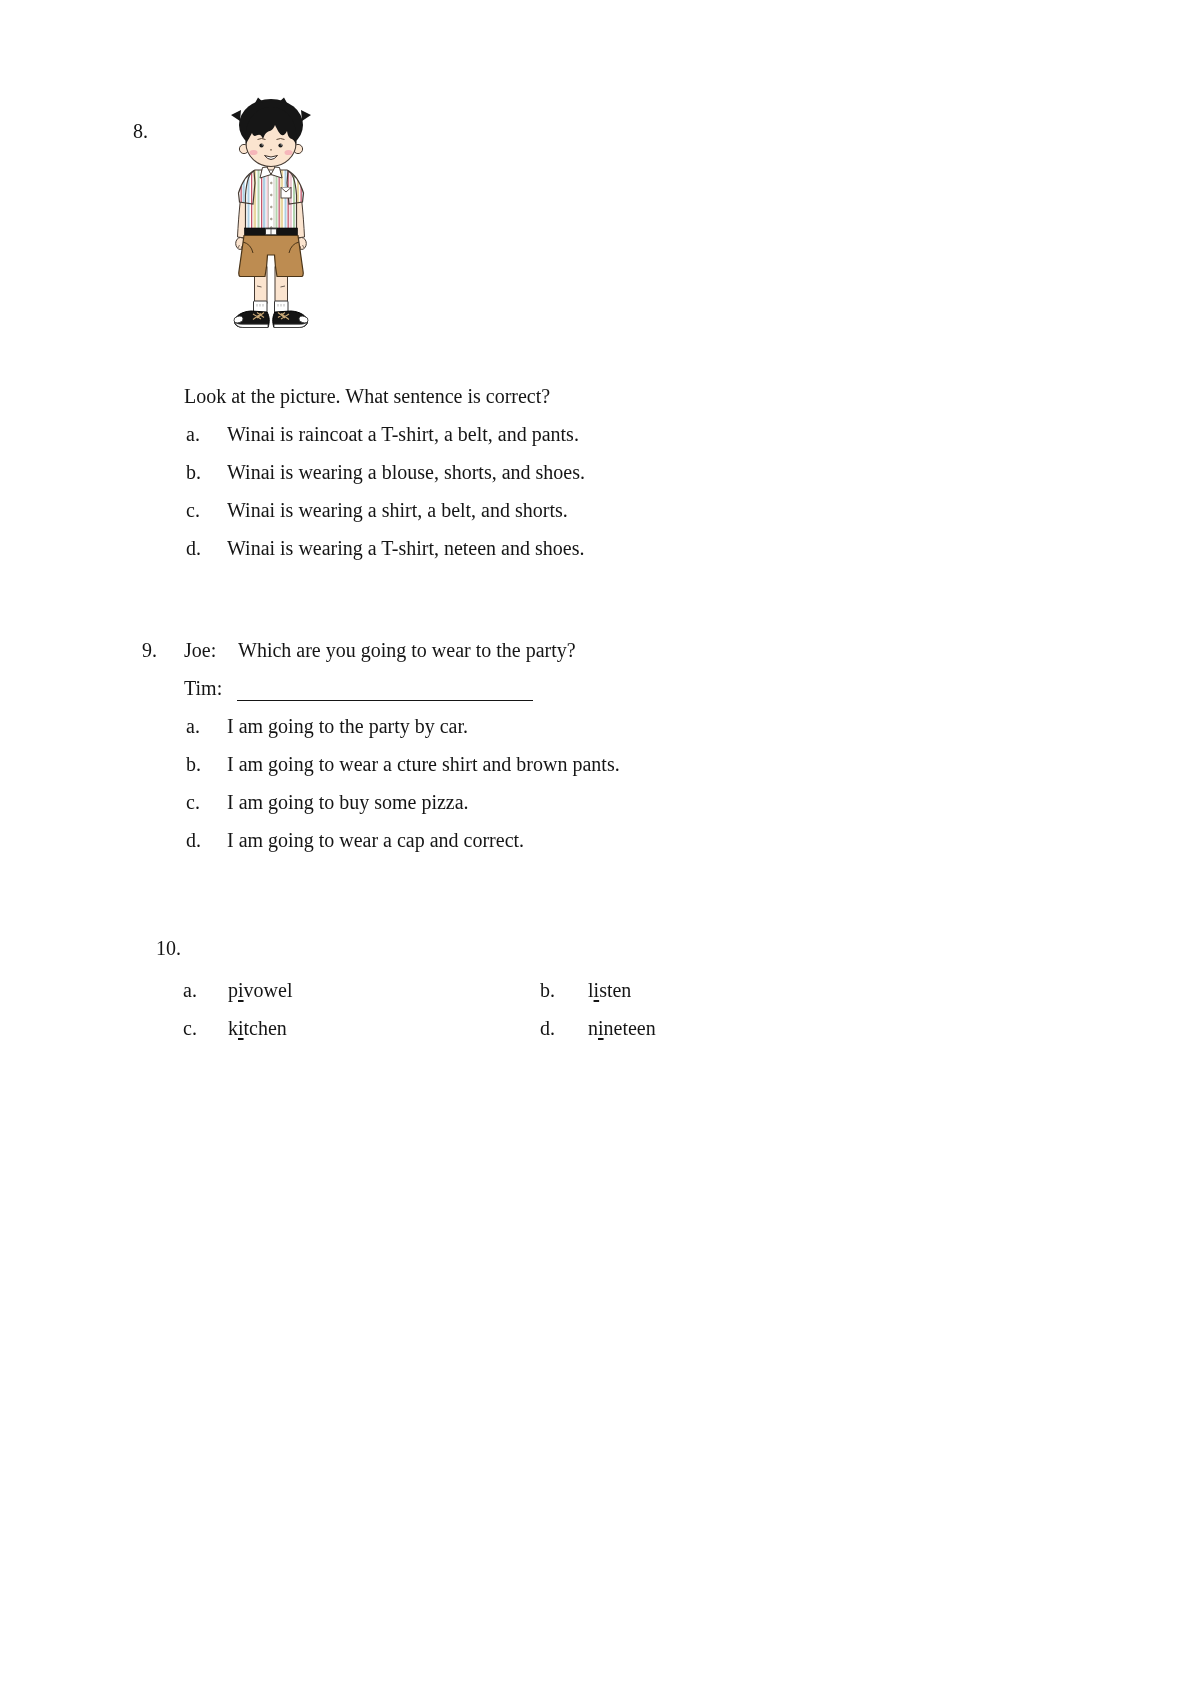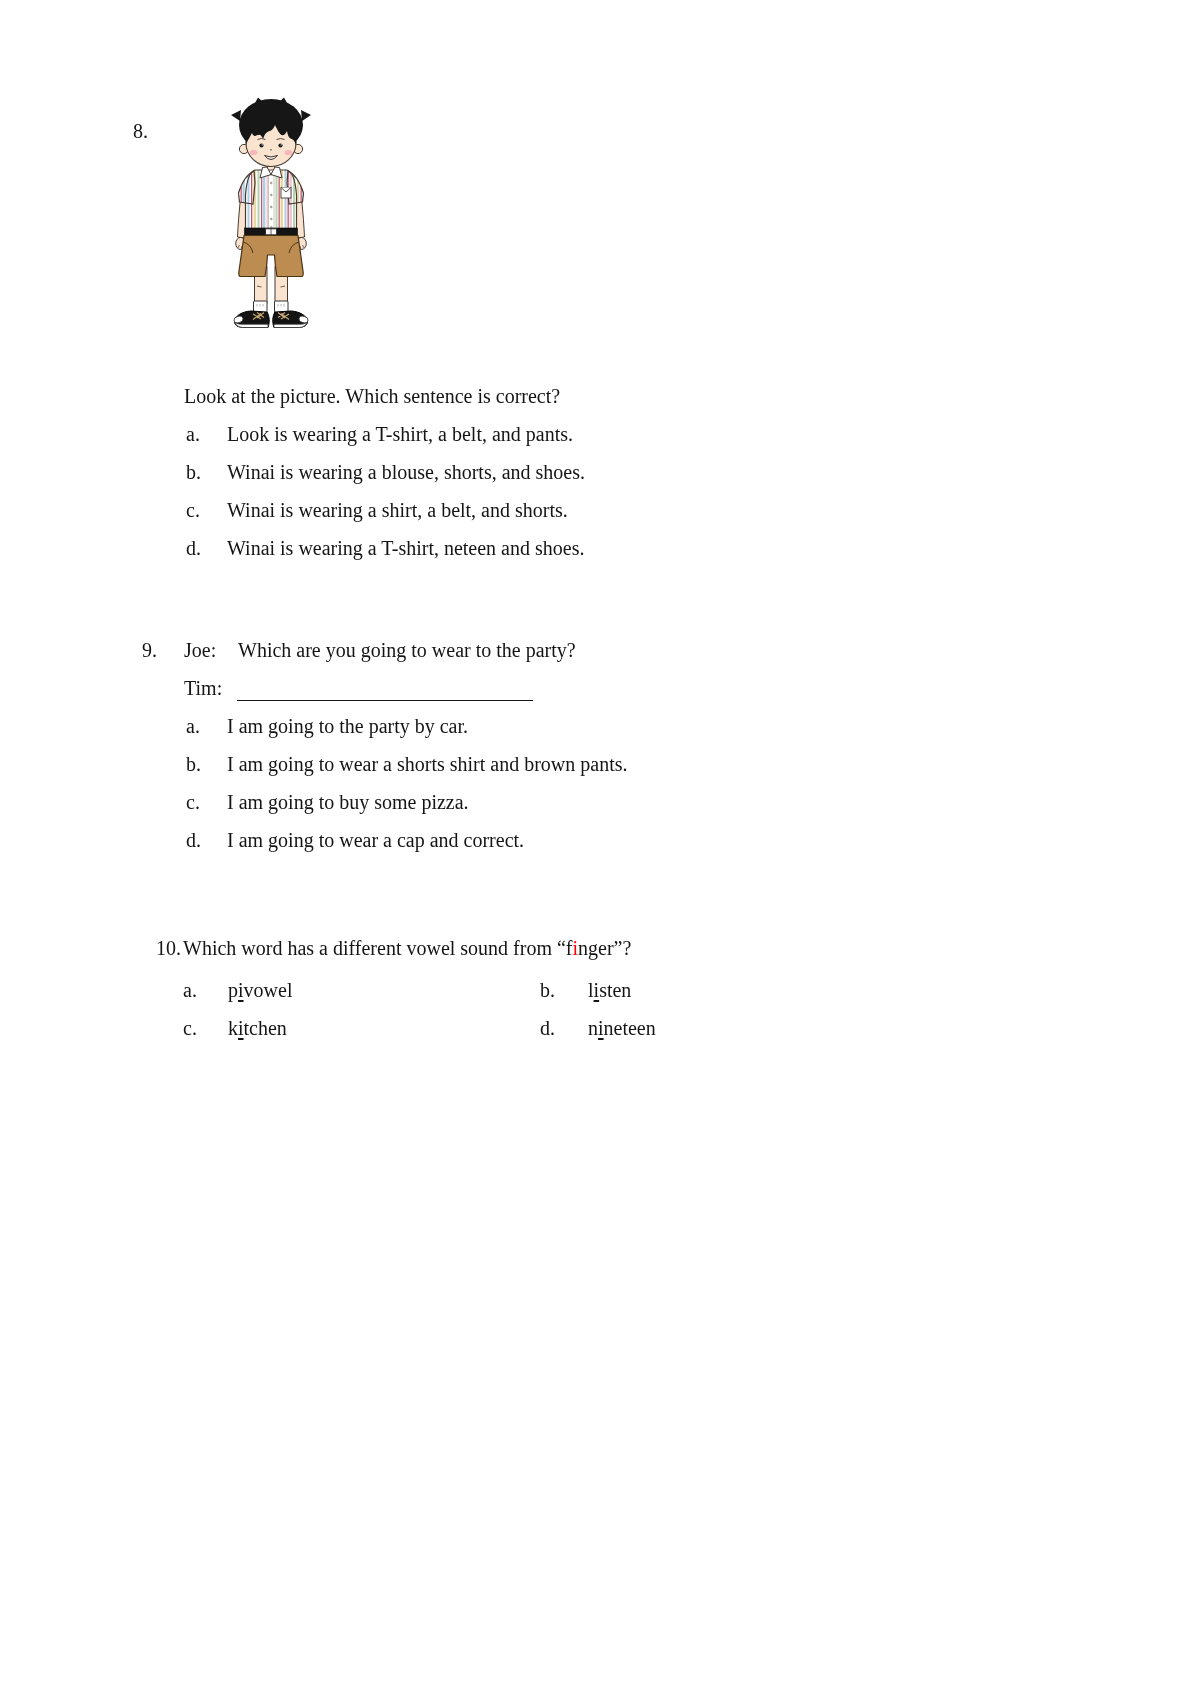--- a/index.html
+++ b/index.html
@@ -142,24 +142,24 @@
     <path d="M 54,90.5 L 59,95 L 64,90.5" fill="#ffffff" stroke="#463b33" stroke-width="0.9"></path>
 
     <rect x="17.5" y="131" width="53" height="7.5" fill="#141414" stroke="#000000" stroke-width="0.6"></rect>
     <rect x="38.5" y="131.8" width="11" height="6" fill="#fafafa" stroke="#333333" stroke-width="1"></rect>
     <path d="M 44,131.8 V 137.8" stroke="#333333" stroke-width="0.8"></path>
 
     <path d="M 17,138.5 L 71,138.5 L 76,174 C 76.5,177 76,179 75,179.5 L 50,179.5 C 48.6,172 47.8,165 47.5,158 L 40.5,158 C 40.2,165 39.4,172 38,179.5 L 13,179.5 C 12,179 11.5,177 12,174 Z" fill="#bd8c51" stroke="#4a3418" stroke-width="1.2"></path>
     <path d="M 16,145 Q 24,147 26,156 M 72,145 Q 64,147 62,156" fill="none" stroke="#4a3418" stroke-width="1"></path>
   </svg>
 
-  <span class="t" style="left:184px;top:386px">Look at the picture. Which sentence is correct?</span>
+  <span class="t" style="left:184px;top:386px">Look at the picture. What sentence is correct?</span>
 
   <span class="t" style="left:186px;top:424px">a.</span>
-  <span class="t" style="left:227px;top:424px">Look is wearing a T-shirt, a belt, and pants.</span>
+  <span class="t" style="left:227px;top:424px">Winai is raincoat a T-shirt, a belt, and pants.</span>
 
   <span class="t" style="left:186px;top:462px">b.</span>
   <span class="t" style="left:227px;top:462px">Winai is wearing a blouse, shorts, and shoes.</span>
 
   <span class="t" style="left:186px;top:500px">c.</span>
   <span class="t" style="left:227px;top:500px">Winai is wearing a shirt, a belt, and shorts.</span>
 
   <span class="t" style="left:186px;top:538px">d.</span>
   <span class="t" style="left:227px;top:538px">Winai is wearing a T-shirt, neteen and shoes.</span>
 
@@ -167,30 +167,29 @@
   <span class="t" style="left:184px;top:640px">Joe:</span>
   <span class="t" style="left:238px;top:640px">Which are you going to wear to the party?</span>
 
   <span class="t" style="left:184px;top:678px">Tim:</span>
   <div class="blank" style="left:237px;top:700px;width:296px"></div>
 
   <span class="t" style="left:186px;top:716px">a.</span>
   <span class="t" style="left:227px;top:716px">I am going to the party by car.</span>
 
   <span class="t" style="left:186px;top:754px">b.</span>
-  <span class="t" style="left:227px;top:754px">I am going to wear a shorts shirt and brown pants.</span>
+  <span class="t" style="left:227px;top:754px">I am going to wear a cture shirt and brown pants.</span>
 
   <span class="t" style="left:186px;top:792px">c.</span>
   <span class="t" style="left:227px;top:792px">I am going to buy some pizza.</span>
 
   <span class="t" style="left:186px;top:830px">d.</span>
   <span class="t" style="left:227px;top:830px">I am going to wear a cap and correct.</span>
 
   <span class="t" style="left:156px;top:938px">10.</span>
-  <span class="t" style="left:183px;top:938px"><span>Which word has a different vowel sound from “f</span><span class="red">i</span><span>nger”?</span></span>
 
   <span class="t" style="left:183px;top:980px">a.</span>
   <span class="t" style="left:228px;top:980px"><span>p</span><span class="ul">i</span><span>vowel</span></span>
 
   <span class="t" style="left:540px;top:980px">b.</span>
   <span class="t" style="left:588px;top:980px"><span>l</span><span class="ul">i</span><span>sten</span></span>
 
   <span class="t" style="left:183px;top:1018px">c.</span>
   <span class="t" style="left:228px;top:1018px"><span>k</span><span class="ul">i</span><span>tchen</span></span>
 

